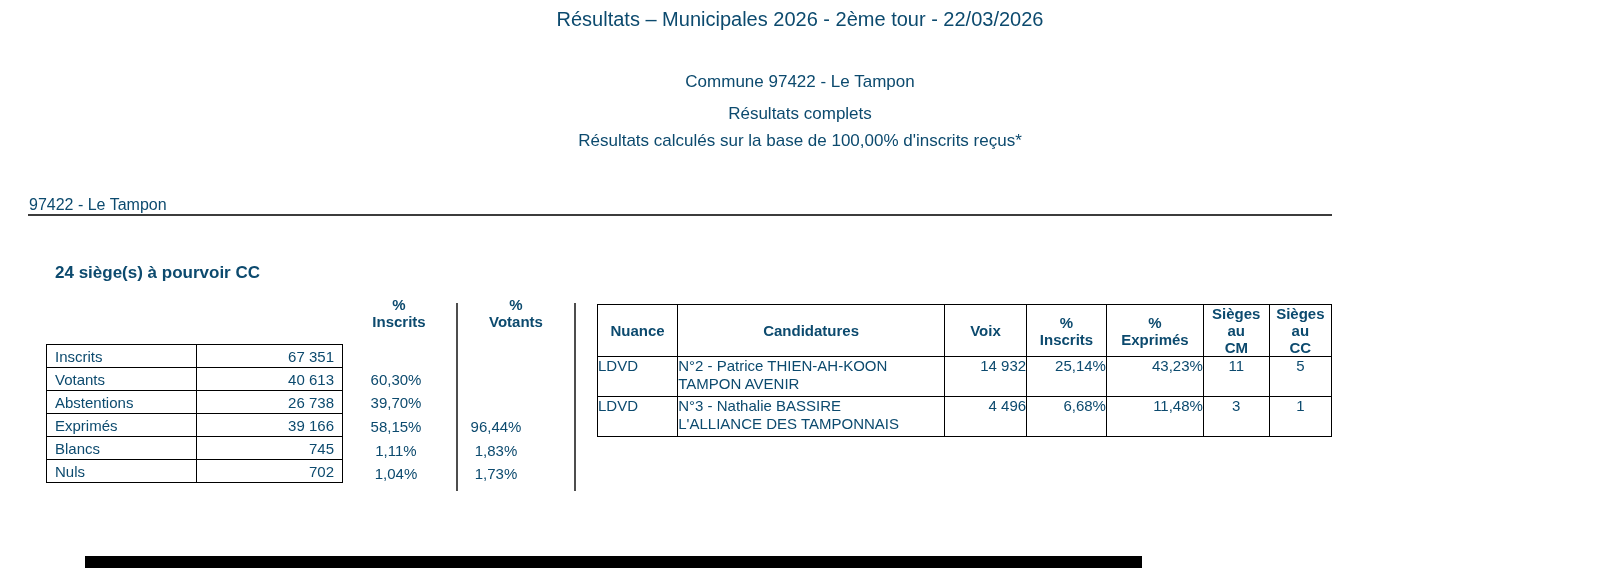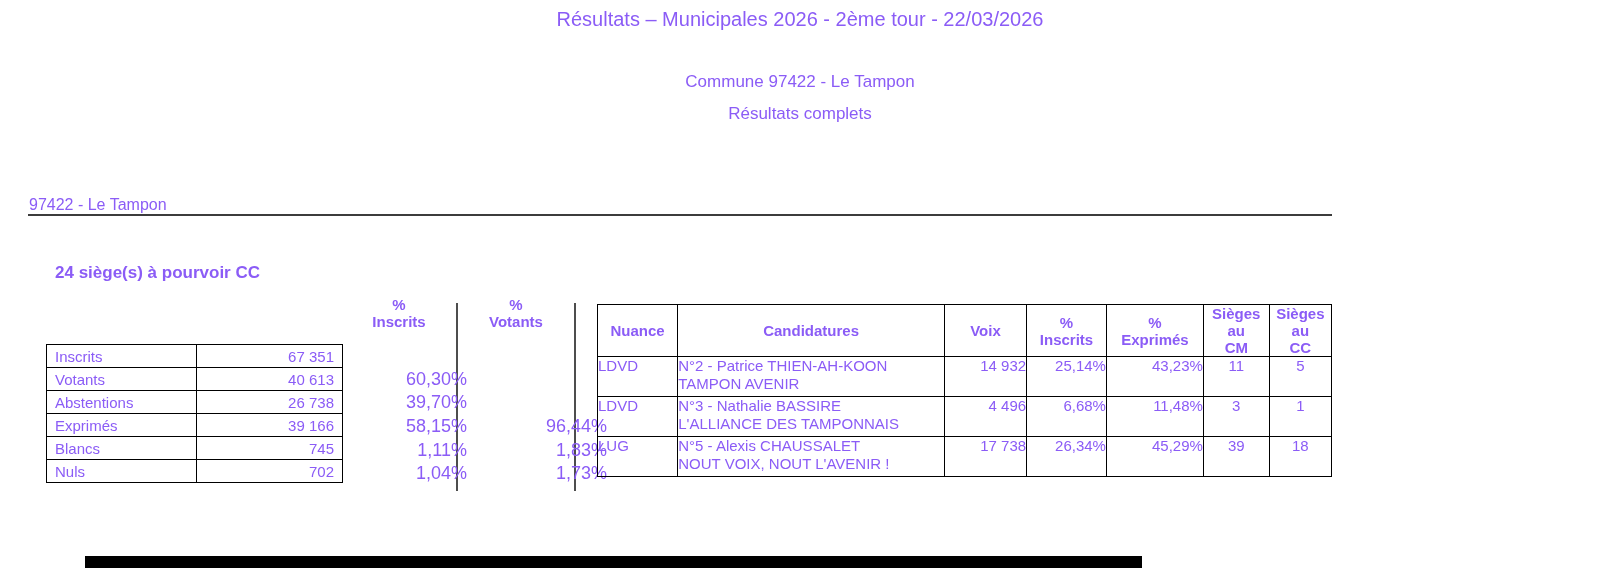--- a/index.html
+++ b/index.html
@@ -1,17 +1,17 @@
 <!DOCTYPE html>
 <html><head>
 <meta charset="utf-8">
 <style>
   html,body{margin:0;padding:0;background:#fff;}
   .page{position:relative;width:1332px;height:569px;background:#ffffff;overflow:hidden;
-        font-family:"Liberation Sans","DejaVu Sans",sans-serif;color:#8b5cf6;}
+        font-family:"Liberation Sans","DejaVu Sans",sans-serif;color:#0c4a6e;}
 
   .title{position:absolute;top:8px;left:0;width:1600px;text-align:center;font-size:20px;}
   .subtitle{position:absolute;left:0;width:1600px;text-align:center;font-size:17px;}
   .s1{top:72px}.s2{top:104px}.s3{top:131px}
 
   .commune-label{position:absolute;left:29px;top:196px;font-size:16px;}
   .section-rule{position:absolute;left:28px;top:214px;width:1555px;height:2px;background:#3c3c3c;}
 
   .seats{position:absolute;left:55px;font-size:17px;font-weight:bold;}
   .seats-cm{top:236px}.seats-cc{top:263px}
@@ -22,24 +22,24 @@
   .ph1{left:342px}.ph2{left:459px}
   .vline{position:absolute;top:303px;width:2px;height:188px;background:#4d4d4d;}
   .v1{left:456px}.v2{left:574px}
 
   .stats-table{position:absolute;left:46px;top:344px;border-collapse:collapse;
                table-layout:fixed;width:296px;font-size:15px;}
   .stats-table td{border:1.5px solid #000;height:22px;padding:0;overflow:hidden;white-space:nowrap;}
   .stats-table .lbl{padding-left:8px;}
   .stats-table .val{text-align:right;padding-right:8px;margin-top:43px;}
 
-  .pct-col{position:absolute;top:344px;font-size:18px;text-align:right;padding-left:17px;}
+  .pct-col{position:absolute;top:344px;font-size:15px;text-align:center;}
   .pct-col>div{height:23.7px;line-height:23.7px;}
   .pc1{left:342px;width:108px;}
-  .pc2{left:480px;width:110px;}
+  .pc2{left:441px;width:110px;}
 
   
   .results-table{position:absolute;left:597px;top:304px;border-collapse:collapse;
                  table-layout:fixed;font-size:15px;padding-left:24px;}
   .results-table th,.results-table td{border:1.5px solid #000;padding:0;overflow:hidden;}
   .results-table th{font-weight:bold;height:38px;}
   .hwrap{display:flex;flex-direction:column;justify-content:center;height:100%;line-height:17px;text-align:center;}
   .results-table td{height:39px;vertical-align:top;}
   .cell-nuance{text-align:left;padding-top:4px;}
   .cell-cand{padding-left:8px;padding-top:3px;line-height:18px;white-space:nowrap;}
@@ -49,20 +49,21 @@
   .bottom-bar{position:absolute;left:85px;top:556px;width:1057px;height:12px;background:#000;}
 </style>
 </head>
 <body>
 
 <div class="page">
 
   <div class="title">Résultats – Municipales 2026 - 2ème tour - 22/03/2026</div>
   <div class="subtitle s1">Commune 97422 - Le Tampon</div>
   <div class="subtitle s2">Résultats complets</div>
+  <div class="subtitle s3">Résultats calculés sur la base de 100,00% d'inscrits reçus*</div>
 
   <div class="commune-label">97422 - Le Tampon</div>
   <div class="section-rule"></div>
 
   <div class="seats seats-cc">24 siège(s) à pourvoir CC</div>
 
   <div class="pct-head ph1">
     <div>%</div>
     <div>Inscrits</div>
   </div>
@@ -196,30 +197,18 @@
       <td class="cell-cand">
         <div>N°3 - Nathalie BASSIRE</div>
         <div>L'ALLIANCE DES TAMPONNAIS</div>
           </td>
       <td class="cell-num">4 496</td>
       <td class="cell-num">6,68%</td>
       <td class="cell-num">11,48%</td>
       <td class="cell-seat">3</td>
       <td class="cell-seat">1</td>
     </tr>
-    <tr>
-      <td class="cell-nuance">LUG</td>
-      <td class="cell-cand">
-        <div>N°5 - Alexis CHAUSSALET</div>
-        <div>NOUT VOIX, NOUT L'AVENIR !</div>
-          </td>
-      <td class="cell-num">17 738</td>
-      <td class="cell-num">26,34%</td>
-      <td class="cell-num">45,29%</td>
-      <td class="cell-seat">39</td>
-      <td class="cell-seat">18</td>
-    </tr>
   </tbody>
     </table>
 
   <div class="bottom-bar"></div>
 
 </div>
 
 </body></html>

